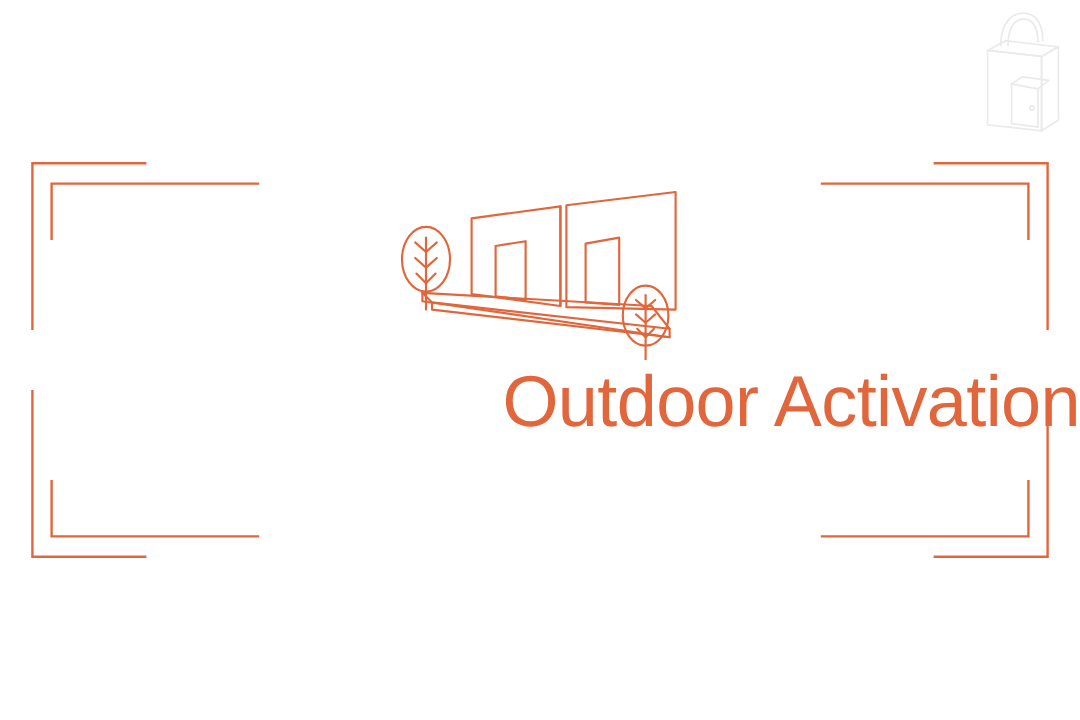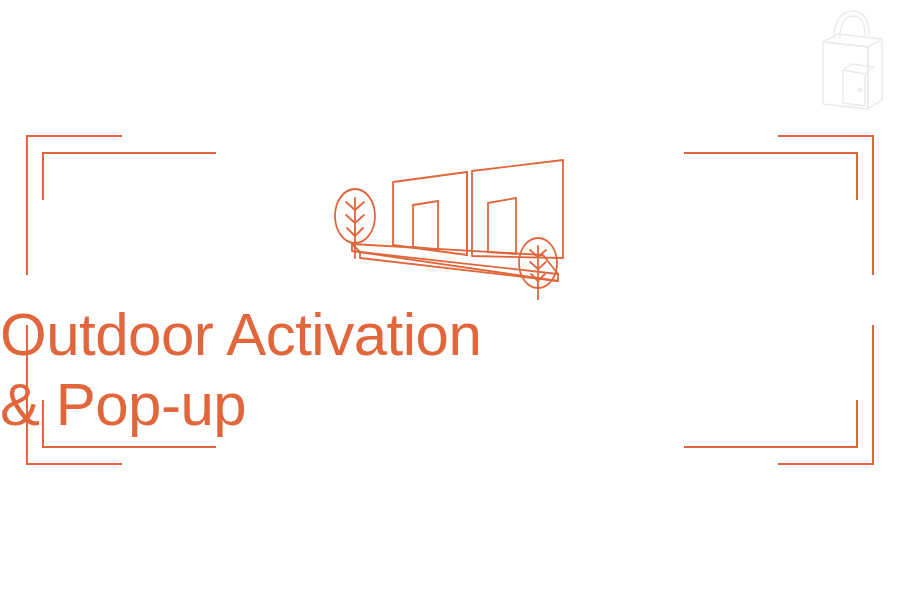--- a/index.html
+++ b/index.html
@@ -45,21 +45,21 @@
     width: 264px;
     height: 152px;
   }
 
   
   #title-block {
     position: absolute;
     left: 0;
     top: 300px;
     width: 900px;
-    text-align: left;
+    text-align: right;
   }
   .title-line {
     display: block;
     color: #E1663C;
     font-family: "Liberation Sans", sans-serif;
     font-size: 60px;
     font-weight: 400;
     line-height: 70px;
     letter-spacing: -0.5px;
     white-space: pre;
@@ -135,16 +135,15 @@
 
     <path d="M218 98 L218 152"></path>
 
     <path d="M218 109 L210 102 M218 109 L226 102"></path>
     <path d="M218 121 L210 114 M218 121 L226 114"></path>
     <path d="M218 133 L211 126 M218 133 L225 126"></path>
   </svg>
 
   <div id="title-block">
     <span class="title-line">Outdoor Activation</span>
-    <span class="title-line">&amp; Pop-up</span>
   </div>
 
 </div>
 
 </body></html>

